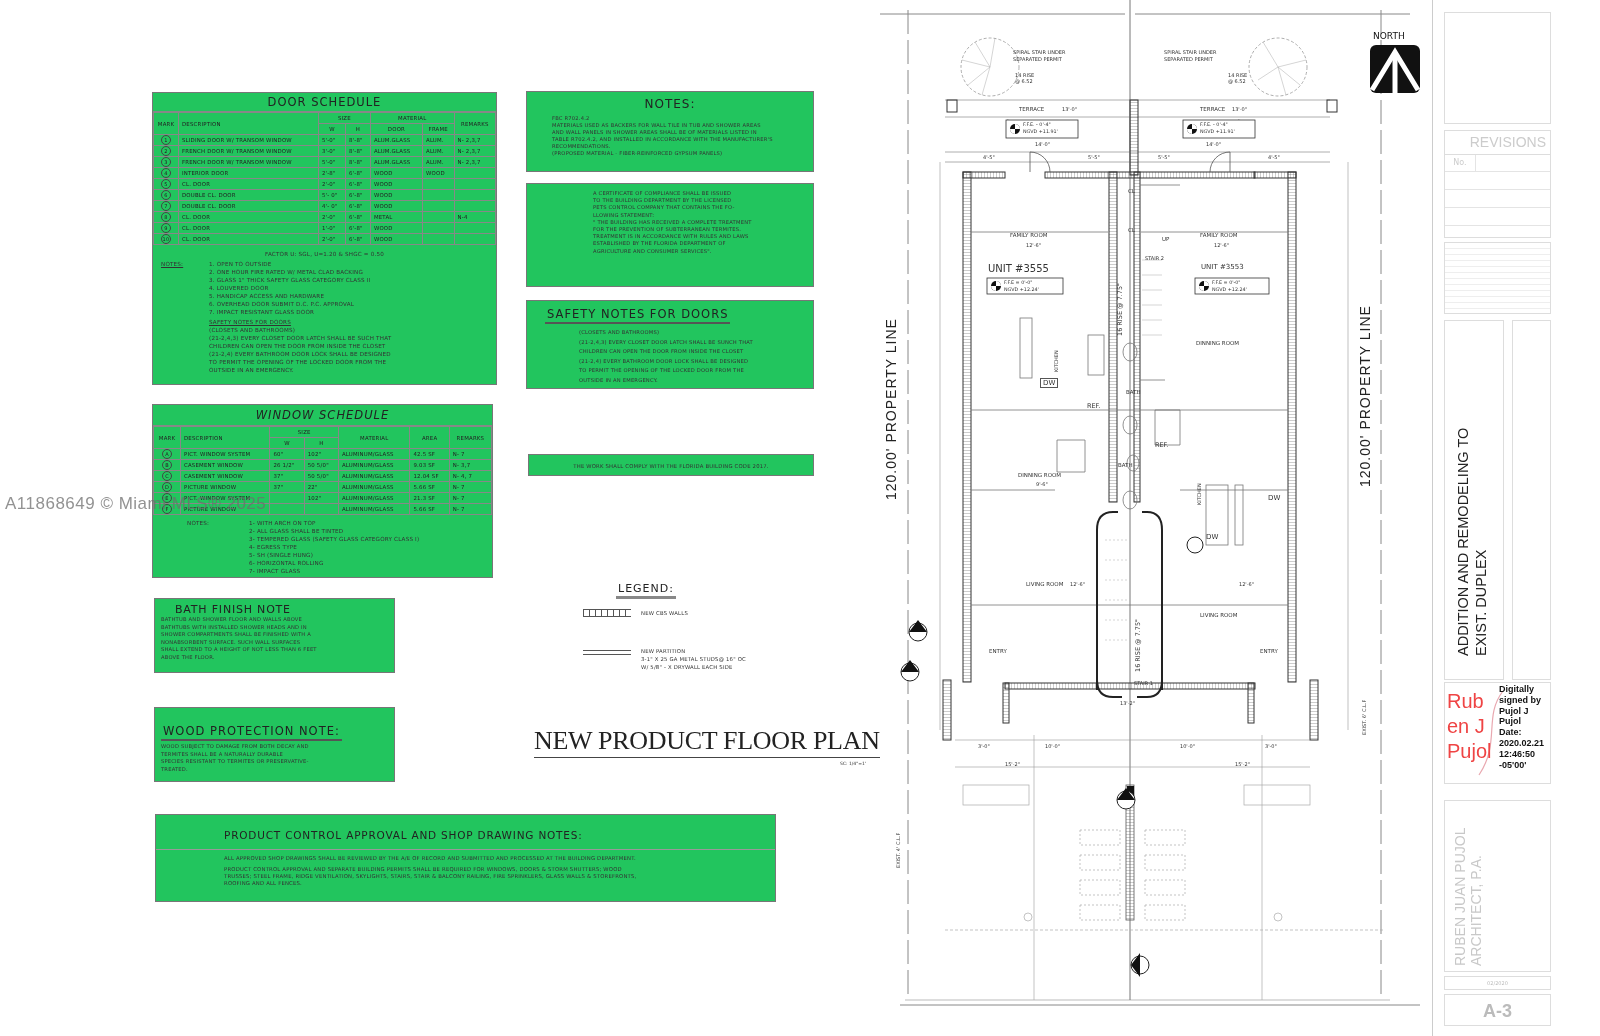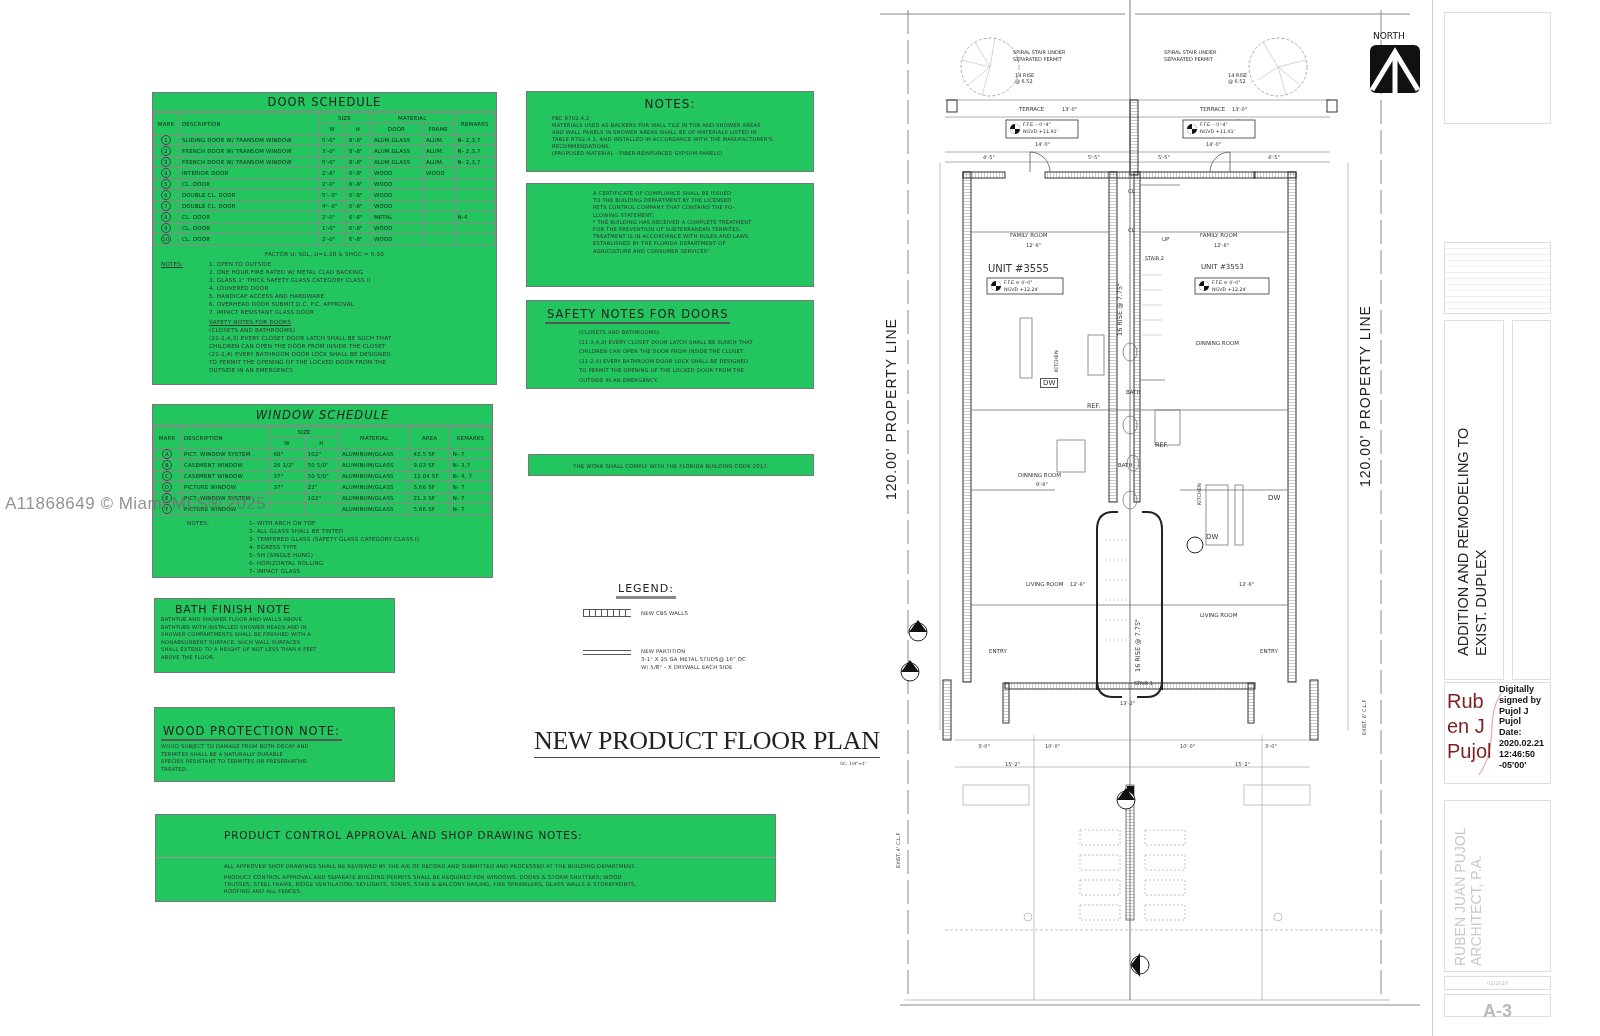--- a/index.html
+++ b/index.html
@@ -268,21 +268,21 @@
   <span class="ttl-u" style="font-size:11.5px;">WOOD PROTECTION NOTE:</span>
   <div class="small note-list" id="wood-lines" style="font-size:5.2px;line-height:7.5px;margin-top:2px;">
       <div>WOOD SUBJECT TO DAMAGE  FROM BOTH DECAY AND</div>
       <div>TERMITES SHALL BE A  NATURALLY DURABLE</div>
       <div>SPECIES RESISTANT TO   TERMITES OR PRESERVATIVE-</div>
       <div>TREATED.</div>
     </div>
 </div>
 
 <div class="box cad" style="left:155px;top:814px;width:621px;height:88px;">
-  <div style="font-size:10.5px;letter-spacing:0.8px;padding:14px 0 16px 68px;border-bottom:1px solid #999;">PRODUCT CONTROL APPROVAL AND SHOP DRAWING NOTES:</div>
+  <div style="font-size:10.5px;letter-spacing:0.8px;padding:14px 0 8px 68px;border-bottom:1px solid #999;">PRODUCT CONTROL APPROVAL AND SHOP DRAWING NOTES:</div>
   <div class="small" style="padding:5px 0 0 68px;font-size:5.3px;line-height:7px;">
     <div style="margin-bottom:4px;white-space:nowrap;">ALL APPROVED SHOP DRAWINGS SHALL BE REVIEWED BY THE A/E OF RECORD AND  SUBMITTED AND PROCESSED AT THE BUILDING DEPARTMENT.</div>
     <div style="white-space:nowrap;">PRODUCT CONTROL APPROVAL AND SEPARATE BUILDING PERMITS SHALL BE REQUIRED FOR WINDOWS, DOORS &amp; STORM SHUTTERS; WOOD</div>
     <div style="white-space:nowrap;">TRUSSES; STEEL FRAME, RIDGE VENTILATION,  SKYLIGHTS, STAIRS, STAIR &amp; BALCONY RAILING, FIRE SPRINKLERS, GLASS WALLS &amp; STOREFRONTS,</div>
     <div style="white-space:nowrap;">ROOFING AND ALL FENCES.</div>
   </div>
 </div>
 
 <div class="box cad" style="left:526px;top:91px;width:288px;height:81px;">
   <div class="ttl" style="padding-top:5px;font-size:12px;">NOTES:</div>
@@ -622,31 +622,41 @@
 <div class="dim" style="left:978px;top:743px;">3'-0"</div>
 <div class="dim" style="left:1265px;top:743px;">3'-0"</div>
 
 <div class="vtext" style="left:883px;top:500px;font-size:14px;color:#222;font-family:'Liberation Sans',sans-serif;letter-spacing:1px;">120.00'  PROPERTY  LINE</div>
 <div class="vtext" style="left:1357px;top:487px;font-size:14px;color:#222;font-family:'Liberation Sans',sans-serif;letter-spacing:1px;">120.00'  PROPERTY  LINE</div>
 <div class="vtext room" style="left:895px;top:868px;font-size:5px;">EXIST. 4' C.L.F</div>
 <div class="vtext room" style="left:1361px;top:735px;font-size:5px;">EXIST. 6' C.L.F</div>
 
 <div class="abs" style="left:1432px;top:0;width:168px;height:1036px;border-left:1px solid #ccc;">
   <div class="tb" style="left:11px;top:12px;width:107px;height:112px;"></div>
+  <div class="tb" style="left:11px;top:130px;width:107px;height:108px;">
+    <div style="font-family:'Liberation Sans',sans-serif;font-size:14px;color:#ccc;text-align:right;padding:3px 4px 0 0;border-bottom:1px solid #ddd;height:20px;">REVISIONS</div>
+    <div style="display:flex;border-bottom:1px solid #e4e4e4;height:16px;">
+      <div style="width:30px;border-right:1px solid #e4e4e4;font-size:8px;color:#ccc;text-align:center;padding-top:3px;">No.</div>
+        <div></div>
+    </div>
+    <div style="height:17px;border-bottom:1px solid #e4e4e4;"></div>
+    <div style="height:17px;border-bottom:1px solid #e4e4e4;"></div>
+    <div style="height:17px;border-bottom:1px solid #e4e4e4;"></div>
+  </div>
   <div class="tb" style="left:11px;top:242px;width:107px;height:72px;background:repeating-linear-gradient(180deg,#fff 0 5px,#eee 5px 6px);"></div>
   <div class="tb" style="left:11px;top:320px;width:60px;height:360px;">
     <div class="vtext" style="left:10px;top:335px;font-family:'Liberation Sans',sans-serif;font-size:14.5px;color:#222;">ADDITION AND REMODELING TO</div>
     <div class="vtext" style="left:28px;top:335px;font-family:'Liberation Sans',sans-serif;font-size:14.5px;color:#222;">EXIST. DUPLEX</div>
   </div>
   <div class="tb" style="left:79px;top:320px;width:39px;height:360px;"></div>
   <div class="tb" style="left:11px;top:682px;width:107px;height:102px;">
     <svg class="abs" style="left:28px;top:4px;" width="36" height="92">
         <path d="M30 4 C10 30, 28 55, 6 88" stroke="#e9a8b0" stroke-width="1.2" fill="none"></path>
       </svg>
-    <div class="abs" style="left:2px;top:6px;font-family:'Liberation Sans',sans-serif;font-size:20px;line-height:25px;color:#7f1d1d;">
+    <div class="abs" style="left:2px;top:6px;font-family:'Liberation Sans',sans-serif;font-size:20px;line-height:25px;color:#ef4444;">
       <div>Rub</div>
       <div>en J</div>
       <div>Pujol</div>
     </div>
     <div class="abs" id="sig-meta" style="left:54px;top:1px;font-family:'Liberation Sans',sans-serif;font-size:9px;line-height:10.8px;color:#111;font-weight:bold;">
         <div>Digitally</div>
         <div>signed by</div>
         <div>Pujol J</div>
         <div>Pujol</div>
         <div>Date:</div>
@@ -655,16 +665,16 @@
         <div>-05'00'</div>
       </div>
   </div>
   <div class="tb" style="left:11px;top:800px;width:107px;height:172px;">
     <div class="vtext" style="left:7px;top:165px;font-family:'Liberation Sans',sans-serif;font-size:14px;color:#c8c8c8;">RUBEN JUAN PUJOL</div>
     <div class="vtext" style="left:23px;top:165px;font-family:'Liberation Sans',sans-serif;font-size:14px;color:#c8c8c8;">ARCHITECT, P.A.</div>
   </div>
   <div class="tb" style="left:11px;top:976px;width:107px;height:14px;">
     <div style="text-align:center;font-size:5px;color:#bbb;padding-top:3px;">02/2020</div>
   </div>
-  <div class="tb" style="left:11px;top:994px;width:107px;height:23px;">
+  <div class="tb" style="left:11px;top:994px;width:107px;height:32px;">
     <div style="text-align:center;font-family:'Liberation Sans',sans-serif;font-weight:bold;font-size:18px;color:#bbb;padding-top:6px;">A-3</div>
   </div>
 </div>
 
 </body></html>

